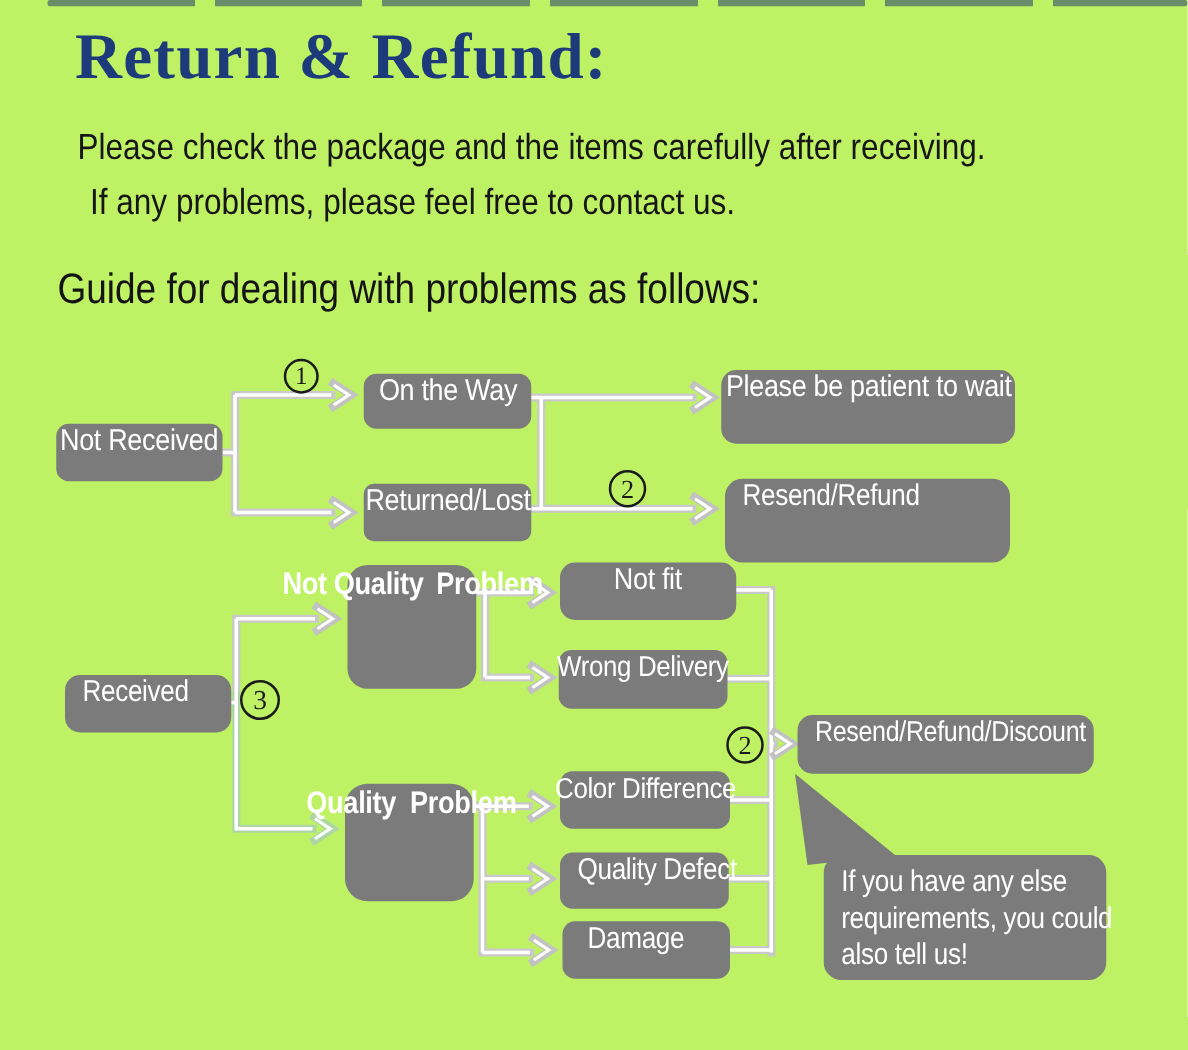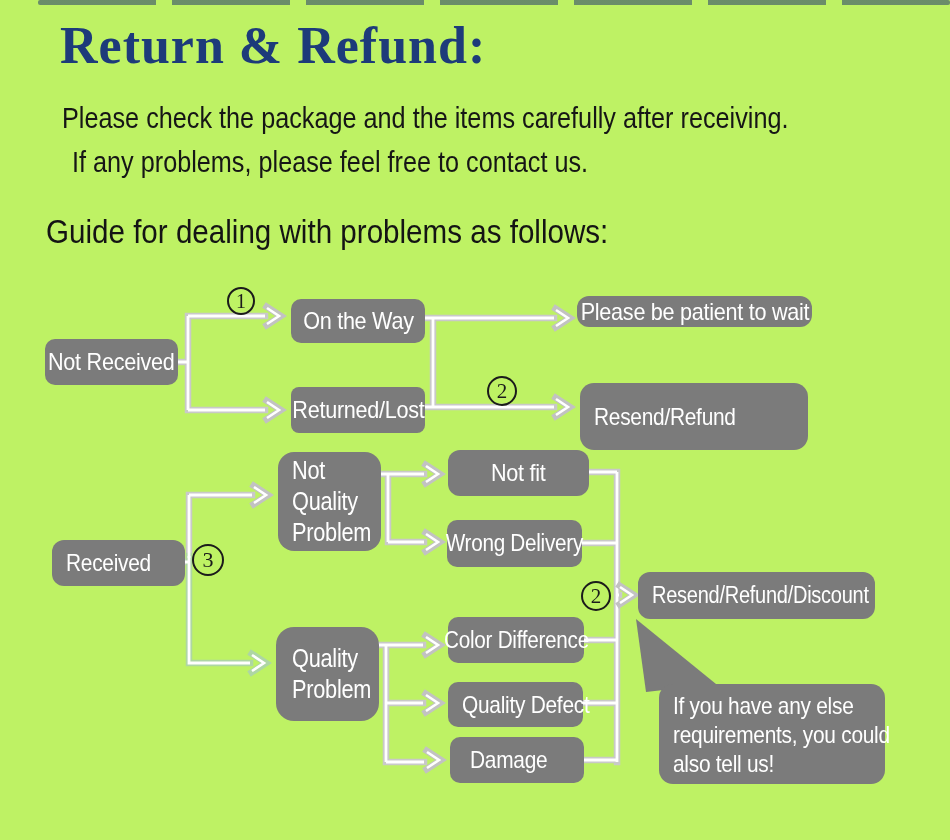--- a/index.html
+++ b/index.html
@@ -24,36 +24,36 @@
   .intro-1{position:absolute;left:62px;top:102px;font-size:29px;color:#161616;}
   .intro-2{position:absolute;left:72px;top:146px;font-size:29px;color:#161616;}
   .guide-heading{position:absolute;left:46px;top:212px;font-size:34px;color:#141414;}
   .cond{display:inline-block;transform:scaleX(.87);transform-origin:0 50%;white-space:nowrap;}
   .condc{display:inline-block;transform:scaleX(.9);transform-origin:50% 50%;white-space:nowrap;}
 
   
   #connector-layer{position:absolute;left:0;top:0;z-index:1;}
   .node{
     position:absolute;z-index:2;background:#7b7b7b;color:#ffffff;
-    display:flex;align-items:center;justify-content:center;
+    display:flex;align-items:flex-start;justify-content:center;
     font-size:24px;letter-spacing:-.3px;border-radius:12px;
   }
   .node.left{justify-content:flex-start;padding-left:14px;box-sizing:border-box;}
-  .node.multi{flex-direction:column;align-items:flex-start;justify-content:center;
-    line-height:31px;font-size:25px;}
+  .node.multi{flex-direction:row;align-items:flex-start;justify-content:center;
+    line-height:31px;font-size:25px;font-weight:bold;}
   .step-circle{
     position:absolute;z-index:3;box-sizing:border-box;
     border:2.5px solid #1b1b1b;border-radius:50%;background:transparent;
     display:flex;align-items:center;justify-content:center;
     font-family:"Liberation Serif",serif;color:#1b1b1b;
   }
   #nr{left:45px;top:339px;width:133px;height:46px;border-radius:10px;}
   #otw{left:291px;top:299px;width:134px;height:44px;border-radius:10px;}
   #rl{left:291px;top:387px;width:134px;height:46px;border-radius:8px;}
-  #pw{left:577px;top:296px;width:235px;height:31px;}
+  #pw{left:577px;top:296px;width:235px;height:59px;}
   #rr{left:580px;top:383px;width:228px;height:67px;border-radius:14px;}
   #rc{left:52px;top:540px;width:133px;height:46px;}
   #nqp{left:278px;top:452px;width:103px;height:99px;border-radius:16px;padding-left:14px;box-sizing:border-box;}
   #qp{left:276px;top:627px;width:103px;height:94px;border-radius:18px;padding-left:16px;box-sizing:border-box;}
   #nf{left:448px;top:450px;width:141px;height:46px;}
   #wd{left:447px;top:520px;width:135px;height:47px;border-radius:10px;font-size:23px;}
   #cd{left:448px;top:617px;width:136px;height:46px;border-radius:10px;font-size:23px;}
   #qd{left:448px;top:682px;width:135px;height:45px;border-radius:10px;}
   #dm{left:450px;top:737px;width:134px;height:46px;border-radius:10px;padding-left:20px;}
   #rrd{left:638px;top:572px;width:237px;height:47px;font-size:23px;}

